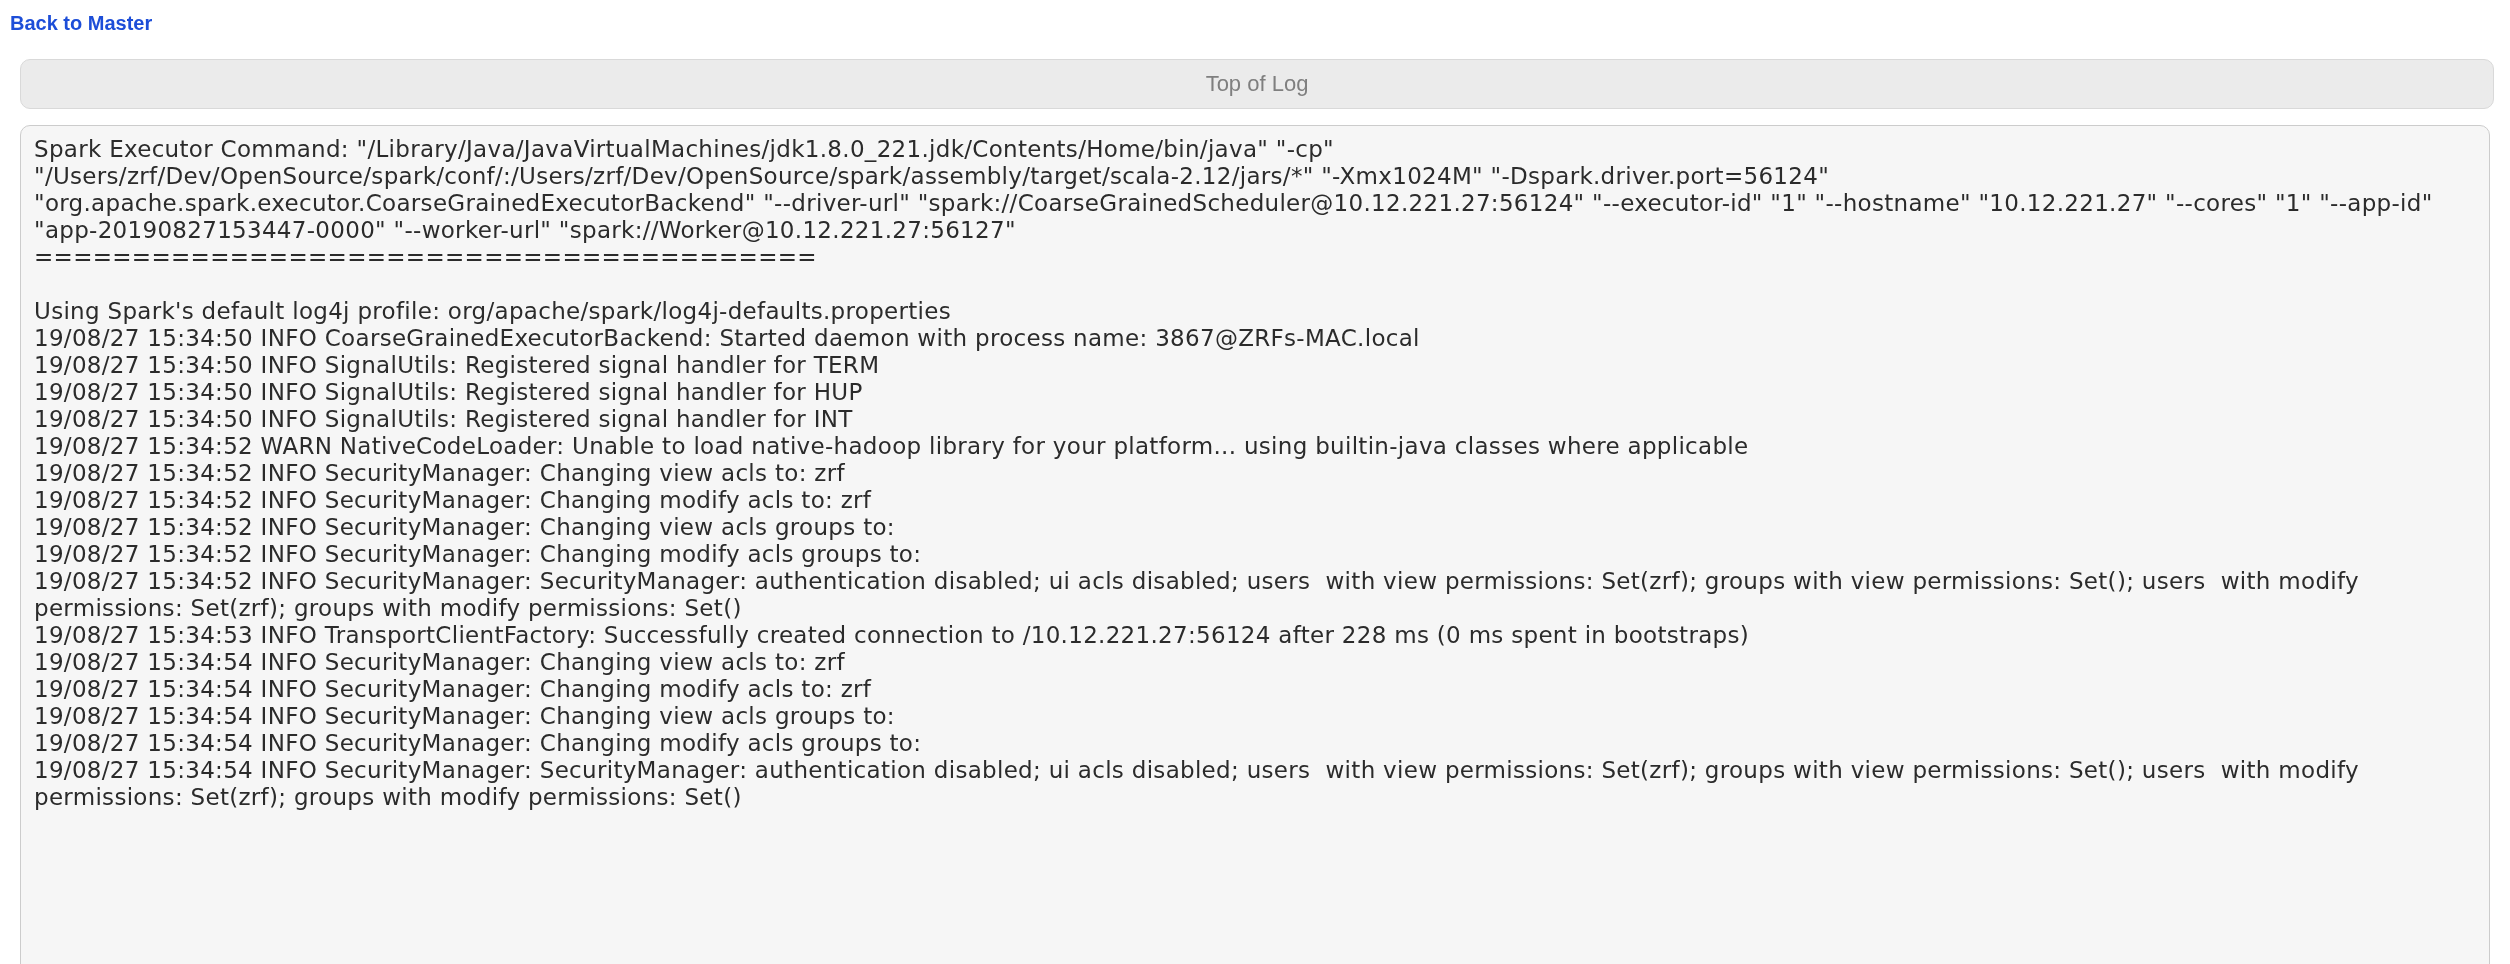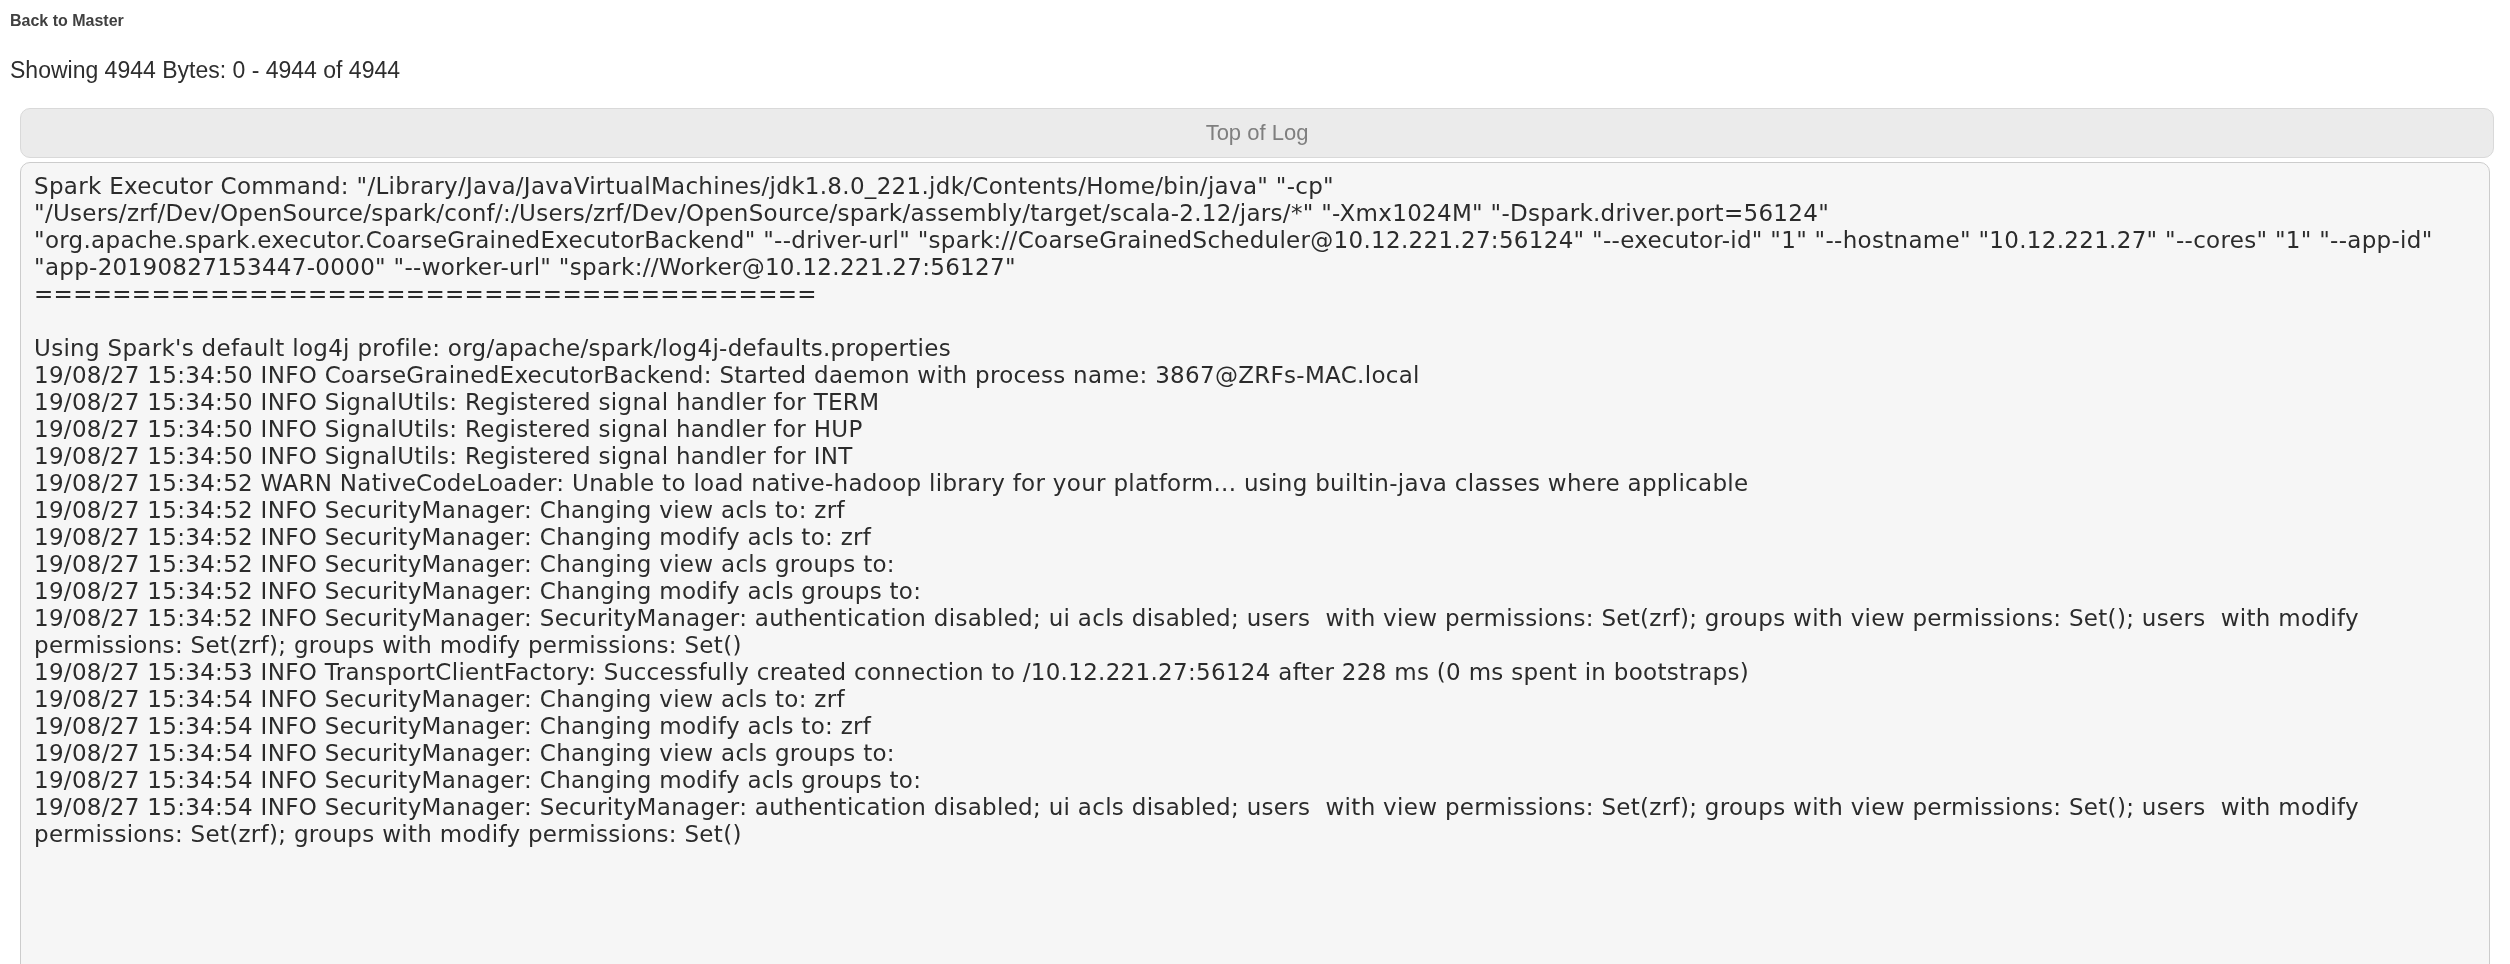--- a/index.html
+++ b/index.html
@@ -12,36 +12,36 @@
     background: #ffffff;
     font-family: "Liberation Sans", sans-serif;
   }
   .page {
     padding: 8px 10px 0 10px;
   }
   .back-link-row {
     margin: 4px 0 0 0;
   }
   .back-link {
-    color: #404040;
-    font-size: 16px;
+    color: #1d4ed8;
+    font-size: 20px;
     font-weight: bold;
     text-decoration: none;
     cursor: pointer;
   }
   .byte-range {
     margin: 27px 0 0 0;
     font-size: 23px;
     color: #2e2e2e;
   }
   .top-log-btn {
     display: block;
     width: 2474px;
     height: 50px;
-    margin: 24px 0 4px 10px;
+    margin: 24px 0 16px 10px;
     background: #ebebeb;
     border: 1px solid #d9d9d9;
     border-radius: 10px;
     color: #7f7f7f;
     font-size: 22px;
     font-family: "Liberation Sans", sans-serif;
     text-align: center;
     line-height: 46px;
     padding: 0;
   }
@@ -68,21 +68,20 @@
 </style>
 </head>
 <body>
 
 <div class="page">
 
   <p class="back-link-row">
     <a class="back-link" href="#">Back to Master</a>
   </p>
 
-  <p class="byte-range">Showing 4944 Bytes: 0 - 4944 of 4944</p>
 
   <button class="top-log-btn" type="button" disabled="">Top of Log</button>
 
   <div class="log-box">
     <pre class="log-text">Spark Executor Command: "/Library/Java/JavaVirtualMachines/jdk1.8.0_221.jdk/Contents/Home/bin/java" "-cp" "/Users/zrf/Dev/OpenSource/spark/conf/:/Users/zrf/Dev/OpenSource/spark/assembly/target/scala-2.12/jars/*" "-Xmx1024M" "-Dspark.driver.port=56124" "org.apache.spark.executor.CoarseGrainedExecutorBackend" "--driver-url" "spark://CoarseGrainedScheduler@10.12.221.27:56124" "--executor-id" "1" "--hostname" "10.12.221.27" "--cores" "1" "--app-id" "app-20190827153447-0000" "--worker-url" "spark://Worker@10.12.221.27:56127"
 ========================================
 
 Using Spark's default log4j profile: org/apache/spark/log4j-defaults.properties
 19/08/27 15:34:50 INFO CoarseGrainedExecutorBackend: Started daemon with process name: 3867@ZRFs-MAC.local
 19/08/27 15:34:50 INFO SignalUtils: Registered signal handler for TERM

